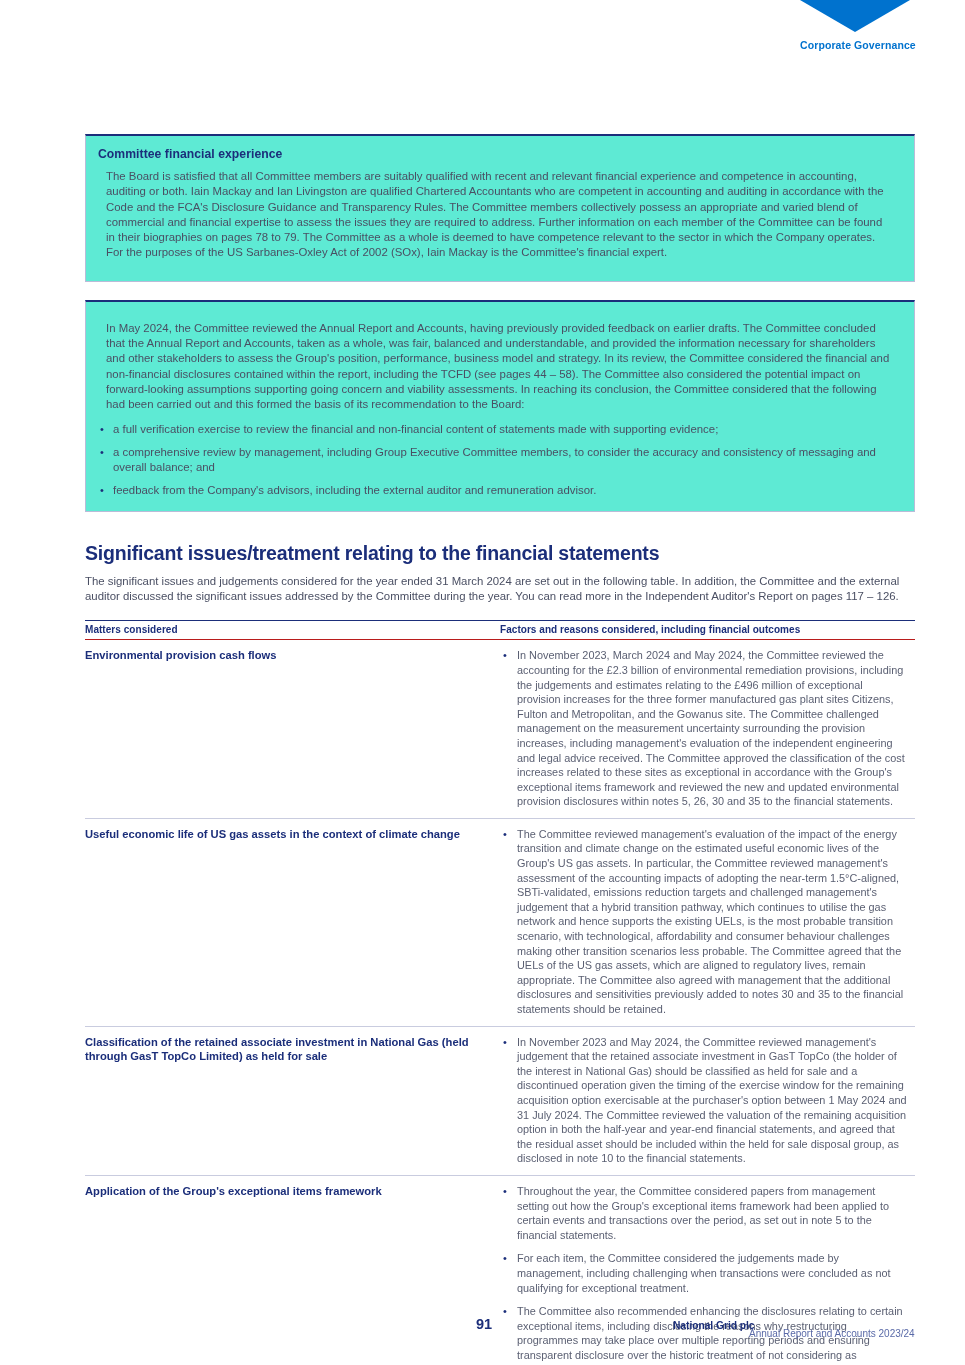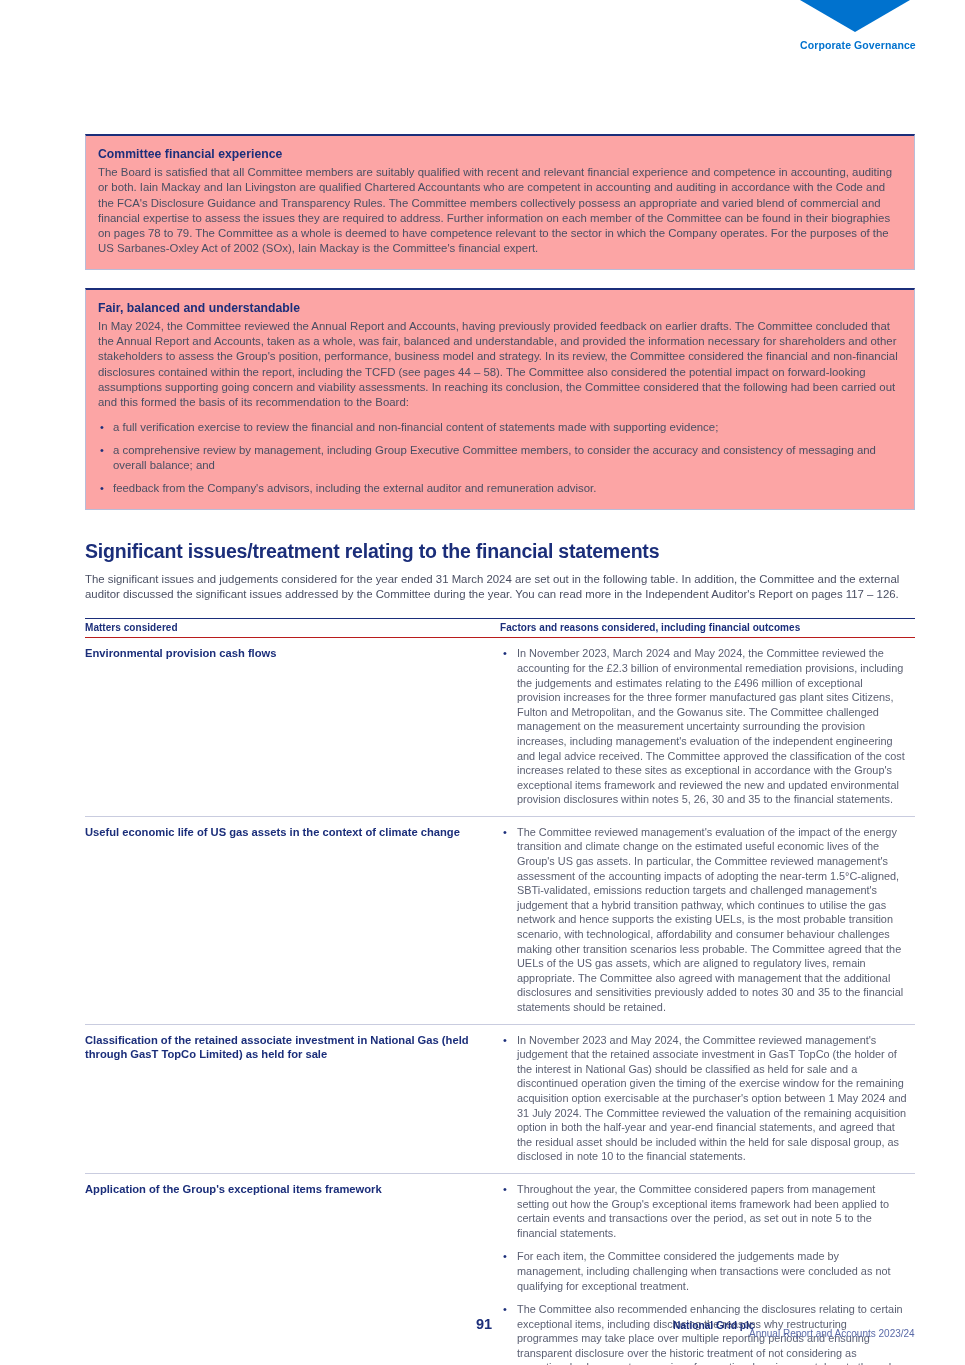--- a/index.html
+++ b/index.html
@@ -44,31 +44,31 @@
     left: 85px;
     top: 0;
     width: 830px;
   }
 
   
   .callout {
     border: 1px solid #b9bcd8;
     border-top: 2px solid #1b2e7a;
     padding: 11px 12px 12px 12px;
-    background: #fca5a5;
+    background: #5eead4;
   }
   .callout-title {
     font-size: 12.2px;
     font-weight: bold;
     color: #1b2e7a;
     margin-bottom: 4px;
     letter-spacing: 0.05px;
   }
   .callout p {
-    margin: 0;
+    margin: 8px;
     font-size: 11.4px;
     line-height: 15.3px;
     color: #4a4f63;
     text-align: left;
   }
   .callout ul {
     margin: 9px 0 0 0;
     padding: 0;
     list-style: none;
   }
@@ -216,21 +216,20 @@
   <div class="box1-wrap">
     <div class="callout">
       <div class="callout-title">Committee financial experience</div>
       <p>The Board is satisfied that all Committee members are suitably qualified with recent and relevant financial experience and competence in accounting, auditing or both. Iain Mackay and Ian Livingston are qualified Chartered Accountants who are competent in accounting and auditing in accordance with the Code and the FCA's Disclosure Guidance and Transparency Rules. The Committee members collectively possess an appropriate and varied blend of commercial and financial expertise to assess the issues they are required to address. Further information on each member of the Committee can be found in their biographies on pages 78 to 79. The Committee as a whole is deemed to have competence relevant to the sector in which the Company operates. For the purposes of the US Sarbanes-Oxley Act of 2002 (SOx), Iain Mackay is the Committee's financial expert.</p>
     </div>
   </div>
 
   <div class="gap-boxes"></div>
 
   <div class="callout">
-    <div class="callout-title">Fair, balanced and understandable</div>
     <p>In May 2024, the Committee reviewed the Annual Report and Accounts, having previously provided feedback on earlier drafts. The Committee concluded that the Annual Report and Accounts, taken as a whole, was fair, balanced and understandable, and provided the information necessary for shareholders and other stakeholders to assess the Group's position, performance, business model and strategy. In its review, the Committee considered the financial and non-financial disclosures contained within the report, including the TCFD (see pages 44 – 58). The Committee also considered the potential impact on forward-looking assumptions supporting going concern and viability assessments. In reaching its conclusion, the Committee considered that the following had been carried out and this formed the basis of its recommendation to the Board:</p>
     <ul>
       <li>
         <span class="bullet">•</span>
         <span>a full verification exercise to review the financial and non-financial content of statements made with supporting evidence;</span>
       </li>
       <li>
         <span class="bullet">•</span>
         <span>a comprehensive review by management, including Group Executive Committee members, to consider the accuracy and consistency of messaging and overall balance; and</span>
       </li>

